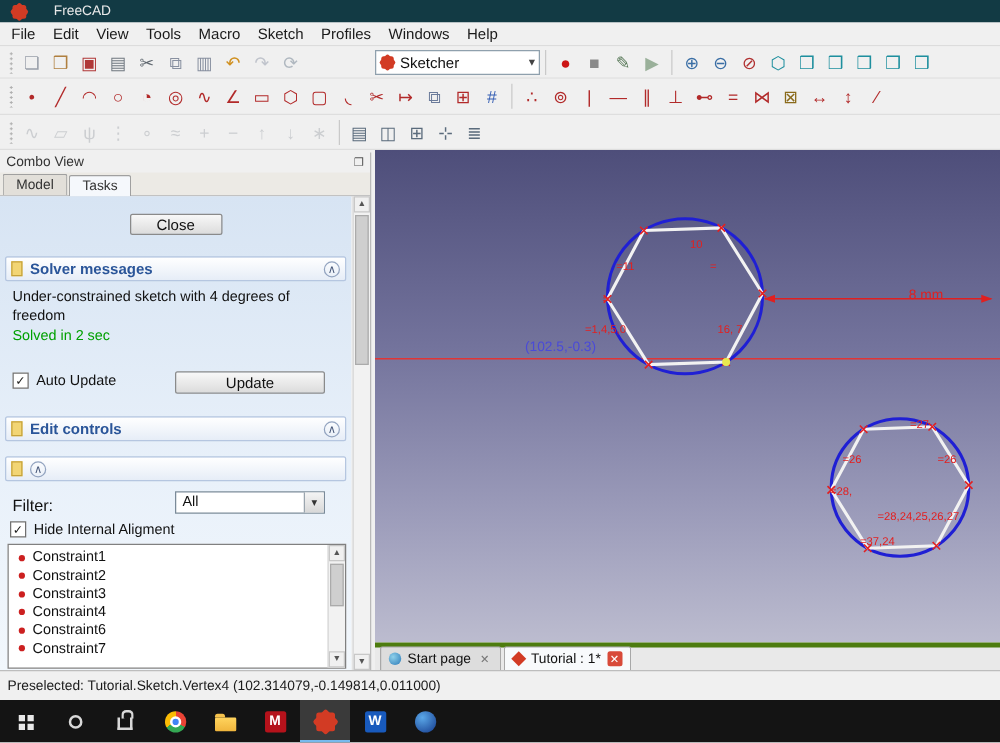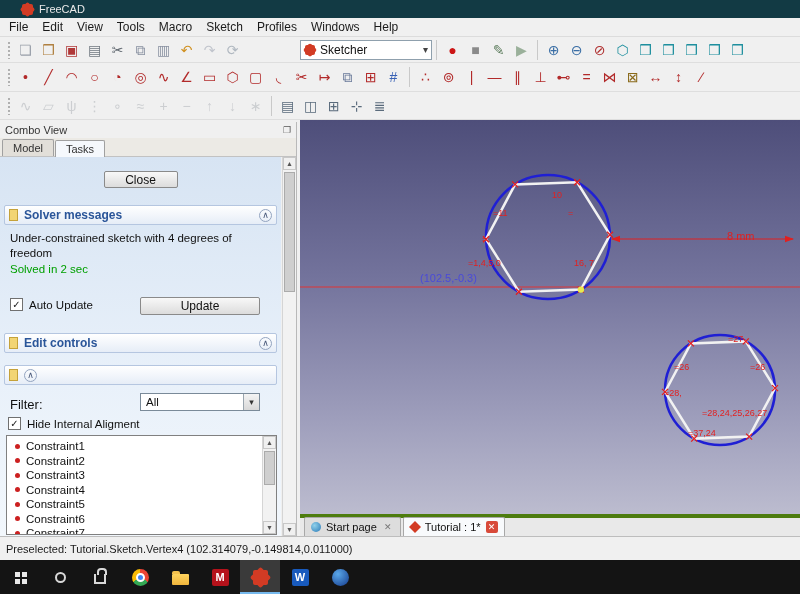--- a/index.html
+++ b/index.html
@@ -1,21 +1,21 @@
 <!DOCTYPE html>
 <html><head>
 <meta charset="utf-8">
 <style>
   * { box-sizing: border-box; margin:0; padding:0; }
   html,body { width:800px; height:594px; overflow:hidden; }
   body { font-family:"Liberation Sans", sans-serif; font-size:12px; background:#f0f0f0; position:relative; color:#111; }
 
   
   .titlebar { position:absolute; left:0; top:0; width:800px; height:18px; background:#123a44;
-              display:flex; align-items:center; gap:6px; padding-left:22px; }
+              display:flex; align-items:center; gap:22px; padding-left:10px; }
   .titlebar .title-text { color:#e9e9e9; font-size:11px; }
 
   .gear { position:relative; display:inline-block; }
   .gear::before,.gear::after { content:""; position:absolute; inset:0; background:#d23b24; border-radius:2px; }
   .gear::after { transform:rotate(45deg); }
   .g11 { width:11px; height:11px; }
   .g10 { width:10px; height:10px; }
   .g16 { width:15px; height:15px; }
 
   
@@ -486,24 +486,20 @@
           <div class="clist-item">
             <span class="dot"></span>
             <span>Constraint3</span>
           </div>
 
           <div class="clist-item">
             <span class="dot"></span>
             <span>Constraint4</span>
           </div>
 
-          <div class="clist-item">
-            <span class="dot"></span>
-            <span>Constraint5</span>
-          </div>
 
           <div class="clist-item">
             <span class="dot"></span>
             <span>Constraint6</span>
           </div>
 
           <div class="clist-item">
             <span class="dot"></span>
             <span>Constraint7</span>
           </div>

